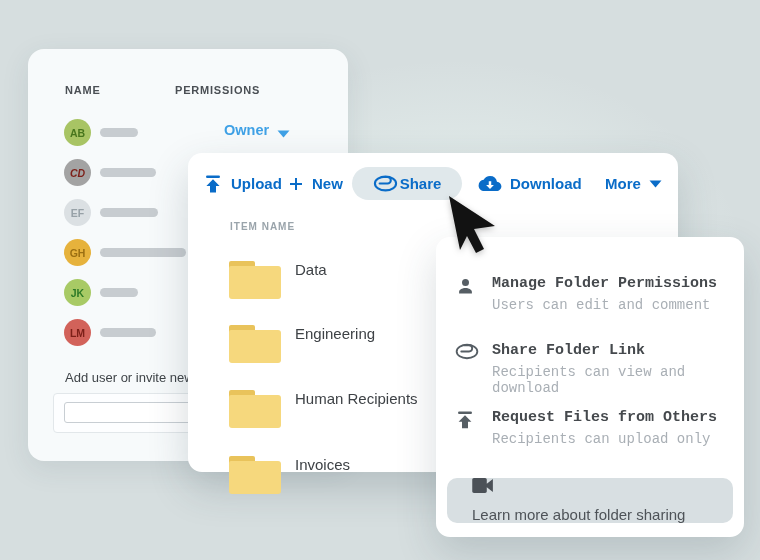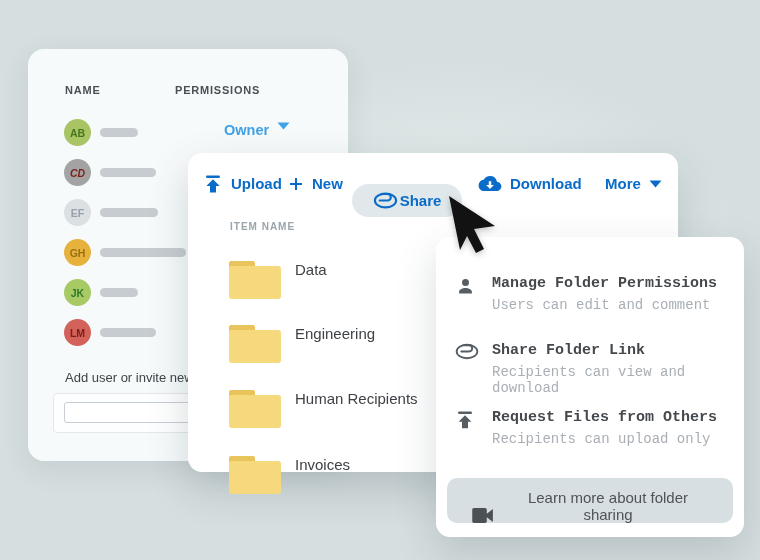--- a/index.html
+++ b/index.html
@@ -15,57 +15,57 @@
     box-shadow:0 16px 40px rgba(45,65,75,.18);z-index:3;}
 
   
   .col-head{position:absolute;top:35px;font-size:11px;font-weight:700;letter-spacing:.8px;color:var(--header-text,#4a4f54);}
   .col-head.name{left:37px}
   .col-head.perms{left:147px}
   .urow{position:absolute;left:36px;height:27px;display:flex;align-items:center;gap:9px;}
   .avatar{width:27px;height:27px;border-radius:50%;display:flex;align-items:center;justify-content:center;
     font-size:10.5px;font-weight:700;flex:none;}
   .bar{height:9px;border-radius:4.5px;background:var(--bar-gray,#c7ccd0);}
-  .owner{position:absolute;left:196px;top:73px;display:flex;align-items:flex-start;gap:8px;
+  .owner{position:absolute;left:196px;top:73px;display:flex;align-items:flex-end;gap:8px;
     font-size:14.5px;font-weight:700;color:var(--owner-blue,#3fa1e6);background:none;border:none;padding:0;
     font-family:inherit;cursor:pointer;}
   .add-label{position:absolute;left:37px;top:321px;font-size:13px;color:#3f4448;}
   .invite-box{position:absolute;left:25px;top:344px;width:270px;height:38px;background:#fdfeff;
     border:1px solid #e2e7ea;border-radius:4px;}
   .invite-input{position:absolute;left:10px;top:8px;width:224px;height:19px;border:1px solid #c8ced3;
     border-radius:3px;background:#fff;outline:none;font:inherit;font-size:13px;padding:0 6px;}
 
   
   .toolbar{position:absolute;left:14px;top:14px;height:33px;width:462px;}
   .tbtn{position:absolute;top:0;height:33px;display:flex;align-items:center;gap:8px;font-size:15px;font-weight:700;
     color:var(--accent-blue,#0a6cc8);background:none;border:none;padding:0;font-family:inherit;cursor:pointer;}
   .tbtn svg{flex:none;display:block;}
   #btn-upload{left:1px}
   #btn-new{left:86px}
-  .tbtn.pill{left:150px;width:110px;justify-content:center;gap:2px;background:var(--pill-bg,#e0e8eb);border-radius:17px;margin-top:17px;}
+  .tbtn.pill{left:150px;width:110px;justify-content:center;gap:2px;background:var(--pill-bg,#e0e8eb);border-radius:17px;}
   #btn-download{left:276px}
   #btn-more{left:403px}
   .item-head{position:absolute;left:42px;top:68px;font-size:10px;font-weight:700;letter-spacing:1px;color:var(--muted-header,#9aa4ab);}
   .frow{position:absolute;left:41px;height:40px;display:flex;gap:14px;cursor:pointer;}
   .fname{font-size:15px;color:var(--folder-text,#3e4246);}
   .folder{position:relative;width:52px;height:38px;flex:none;}
   .folder::before{content:"";position:absolute;left:0;top:0;width:26px;height:10px;border-radius:2px 2px 0 0;
     background:var(--folder-tab,#e9c35b);}
   .folder::after{content:"";position:absolute;left:0;top:5px;width:52px;height:33px;border-radius:2px 3px 3px 3px;
     background:var(--folder-body,#f6d87d);}
 
   
   .mitem{position:absolute;left:19px;width:272px;display:flex;gap:14px;cursor:pointer;font-family:Liberation Mono, monospace;}
   .micon{width:23px;flex:none;color:var(--icon-gray,#565e64);padding-top:1px;}
   .micon svg{display:block;}
   .mtitle{font-size:15px;font-weight:700;color:var(--title-text,#45494d);}
   .msub{font-size:14px;color:var(--subtitle-text,#a9afb5);margin-top:5px;}
   .mfooter{position:absolute;left:11px;top:241px;width:286px;height:45px;border-radius:10px;
-    background:var(--footer-bar-bg,#d8dfe2);display:flex;align-items:flex-end;gap:13px;padding:0 25px;box-sizing:border-box;
-    border:none;font-family:inherit;font-size:15px;color:var(--learn-text,#4e5358);cursor:pointer;}
+    background:var(--footer-bar-bg,#d8dfe2);display:flex;align-items:flex-start;gap:13px;padding:0 25px;box-sizing:border-box;
+    border:none;font-family:inherit;font-size:15px;color:var(--learn-text,#4e5358);cursor:pointer;flex-direction:column;}
   .mfooter svg{flex:none;color:#4b5157;}
 
   .cursor{position:absolute;left:449px;top:196px;z-index:5;filter:drop-shadow(0 2px 3px rgba(0,0,0,.25));}
 </style>
 </head>
 <body>
 
 <div class="stage">
 
   <section class="panel left">

